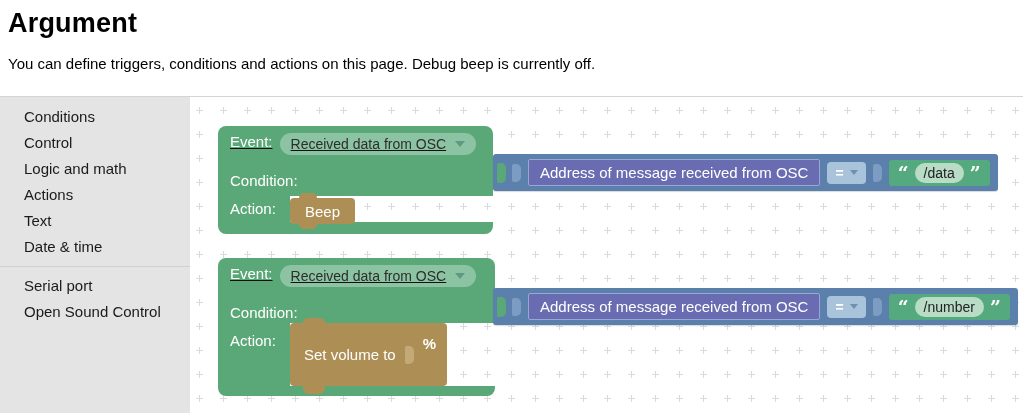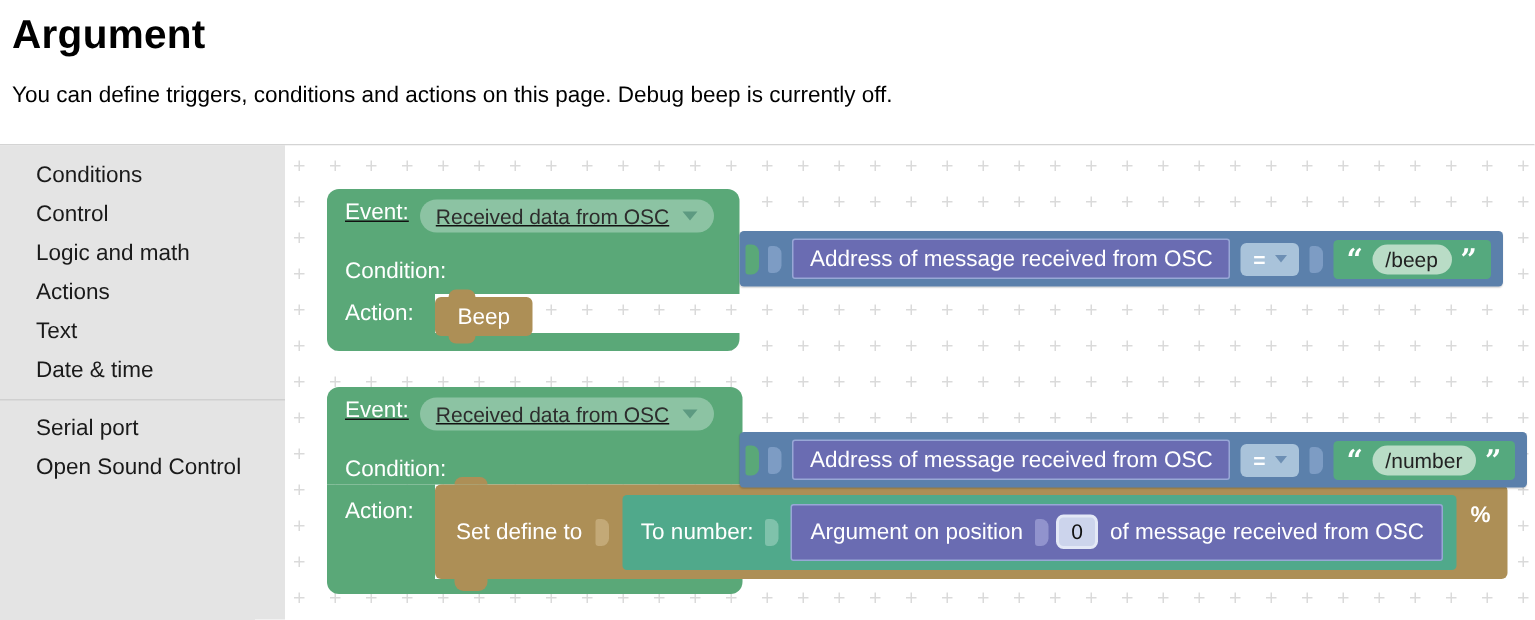--- a/index.html
+++ b/index.html
@@ -605,21 +605,21 @@
       <span class="tab green-tab"></span>
       <span class="tab blue-tab"></span>
       <div class="subj">Address of message received from OSC</div>
       <div class="op">
         <span class="op-eq">=</span>
         <span class="tri-dn2"></span>
       </div>
       <span class="tab blue-tab"></span>
       <div class="quote">
         <span class="q">“</span>
-        <span class="qpill">/beep</span>
+        <span class="qpill">/data</span>
         <span class="q">”</span>
       </div>
     </div>
 
     <div class="beep">
       <span>Beep</span>
     </div>
 
     <div class="trigger t2">
       <div class="g-top">
@@ -650,29 +650,19 @@
       </div>
       <span class="tab blue-tab"></span>
       <div class="quote">
         <span class="q">“</span>
         <span class="qpill">/number</span>
         <span class="q">”</span>
       </div>
     </div>
 
     <div class="setvol">
-      <span class="blk-lbl">Set define to</span>
+      <span class="blk-lbl">Set volume to</span>
       <span class="tab tan-tab"></span>
-      <div class="tonum">
-        <span class="blk-lbl">To number:</span>
-        <span class="tab teal-tab"></span>
-        <div class="argblk">
-          <span>Argument on position</span>
-          <span class="tab purple-tab"></span>
-          <span class="numfield">0</span>
-          <span>of message received from OSC</span>
-        </div>
-      </div>
       <span class="unit">%</span>
     </div>
 
   </div>
 </div>
 
 </body></html>

